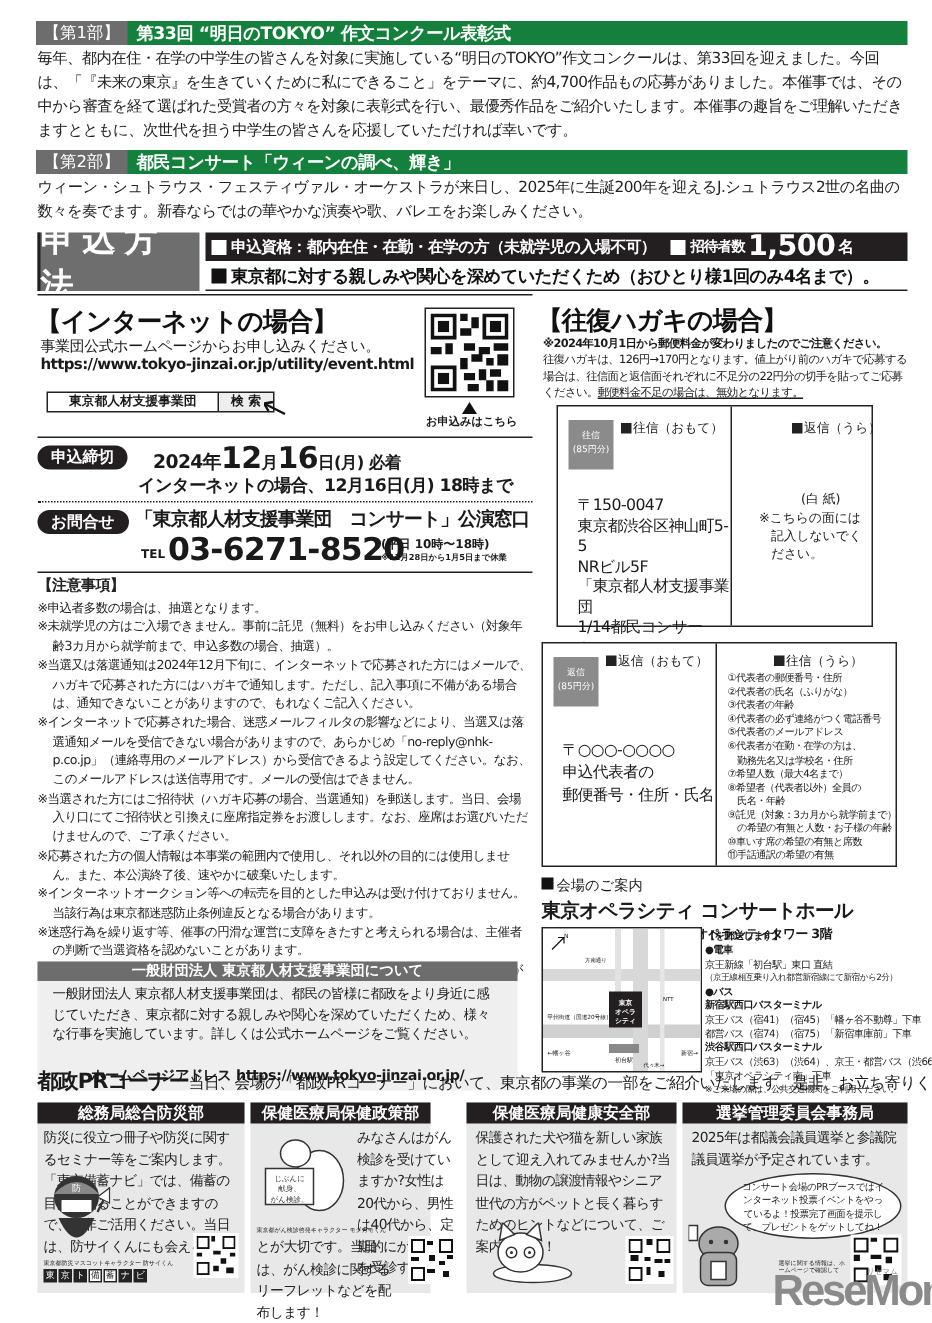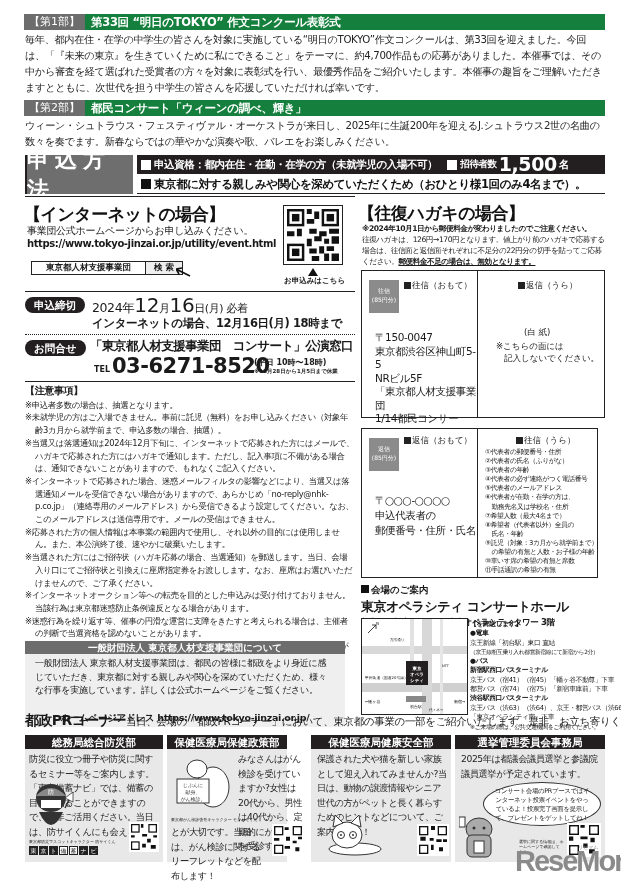--- a/index.html
+++ b/index.html
@@ -34,21 +34,21 @@
 .org .oh{background:#6d6d6d;color:#fff;font-size:9.5px;font-weight:bold;text-align:center;height:13px;line-height:13px}
 .org .ob{padding:3px 10px;font-size:9px;line-height:13.5px;letter-spacing:-0.3px}
 .org .ou{text-align:center;font-weight:bold;font-size:9.5px;margin-top:13px}
 .card{position:absolute;border:1px solid #222;background:#fff}
 .card .half{position:absolute;top:0;bottom:0}
 .stamp{position:absolute;left:7px;top:9px;width:30px;height:33px;background:#8b8b8b;color:#fff;font-size:6px;text-align:center;line-height:9px;padding-top:6px}
 .cardlabel{position:absolute;font-size:8.5px;white-space:nowrap}
 .cardlabel .m{display:inline-block;width:7px;height:7px;background:#222;margin-right:1px;vertical-align:-1px}
 .addr{position:absolute;left:13px;font-size:10.5px;line-height:13.5px;letter-spacing:-0.4px}
 .list{position:absolute;left:7px;top:19px;font-size:6.8px;line-height:9.1px;letter-spacing:-0.4px;white-space:nowrap}
-.venue .vh{font-size:10.5px;font-weight:bold}
+.venue .vh{font-size:10.5px;font-weight:normal}
 .map{position:absolute;left:361px;top:618px;width:107px;height:97px;border:1px solid #222;background:#fff;overflow:hidden}
 .access{position:absolute;left:470px;top:620px;width:150px;font-size:6.8px;line-height:9.3px;letter-spacing:-0.4px;white-space:nowrap}
 .pr-title{position:absolute;left:25px;top:712px;font-size:10.5px;white-space:nowrap;letter-spacing:-0.35px}
 .pr-title b{font-size:14px;font-weight:bold;letter-spacing:-0.6px}
 .prbox{position:absolute;top:735px;height:127px;background:#e8e8e8}
 .prbox .ph{background:#231f20;color:#fff;font-weight:bold;font-size:10.5px;text-align:center;height:14px;line-height:14px}
 .prbox .pt{position:absolute;font-size:9.2px;line-height:14.5px;letter-spacing:-0.4px;color:#222}
 .mascot{position:absolute}
 .watermark{position:absolute;left:515px;top:845px;font-size:29px;font-weight:bold;color:#8a8a8a;letter-spacing:-2px;font-family:"Liberation Sans",sans-serif}
 .watermark-sub{position:absolute;left:578px;top:844px;font-size:5px;color:#888}
@@ -111,63 +111,63 @@
     </svg>
 </div>
 <svg class="abs" style="left:308px;top:268px" width="10" height="8">
     <polygon points="5,0 10,8 0,8" fill="#111"></polygon>
   </svg>
 <div class="abs" style="left:284px;top:276px;font-size:7.5px;font-weight:bold">お申込みはこちら</div>
 
 <div class="hr" style="left:25px;top:291px;width:330px"></div>
 
 <div class="pill" style="left:25px;top:297px">申込締切</div>
-<div class="abs" style="left:92px;top:293px;font-weight:normal;white-space:nowrap;letter-spacing:-0.4px">
+<div class="abs" style="left:102px;top:293px;font-weight:bold;white-space:nowrap;letter-spacing:-0.4px">
   <span style="font-size:12.5px">2024年</span><span style="font-size:20px">12</span><span style="font-size:11px">月</span><span style="font-size:20px">16</span><span style="font-size:11px">日</span><span style="font-size:11px">(月) 必着</span>
 </div>
 <div class="abs" style="left:92px;top:316px;font-size:11.5px;font-weight:bold;white-space:nowrap;letter-spacing:-0.4px">インターネットの場合、12月16日(月) 18時まで</div>
 <div class="hr dot" style="left:25px;top:334px;width:330px"></div>
 
 <div class="pill" style="left:25px;top:340px">お問合せ</div>
 <div class="abs" style="left:90px;top:338px;font-size:12.5px;font-weight:bold;white-space:nowrap;letter-spacing:-0.6px">「東京都人材支援事業団　コンサート」公演窓口</div>
 <div class="abs" style="left:94px;top:365px;font-size:8px;font-weight:bold">TEL</div>
 <div class="abs" style="left:112px;top:354px;font-size:21px;font-weight:bold;letter-spacing:-0.5px">03-6271-8520</div>
 <div class="abs" style="left:254px;top:357px;font-size:8px;font-weight:bold;white-space:nowrap">(平日 10時〜18時)</div>
 <div class="abs" style="left:254px;top:368px;font-size:5.5px;font-weight:bold;white-space:nowrap">※12月28日から1月5日まで休業</div>
 <div class="hr" style="left:25px;top:381px;width:330px"></div>
 
 <div class="notes" style="top:385px">
   <div class="nh">【注意事項】</div>
   <div class="ni">※申込者多数の場合は、抽選となります。</div>
   <div class="ni">※未就学児の方はご入場できません。事前に託児（無料）をお申し込みください（対象年齢3カ月から就学前まで、申込多数の場合、抽選）。</div>
   <div class="ni">※当選又は落選通知は2024年12月下旬に、インターネットで応募された方にはメールで、ハガキで応募された方にはハガキで通知します。ただし、記入事項に不備がある場合は、通知できないことがありますので、もれなくご記入ください。</div>
   <div class="ni">※インターネットで応募された場合、迷惑メールフィルタの影響などにより、当選又は落選通知メールを受信できない場合がありますので、あらかじめ「no-reply@nhk-p.co.jp」（連絡専用のメールアドレス）から受信できるよう設定してください。なお、このメールアドレスは送信専用です。メールの受信はできません。</div>
+  <div class="ni">※当選された方にはご招待状（ハガキ応募の場合、当選通知）を郵送します。当日、会場入り口にてご招待状と引換えに座席指定券をお渡しします。なお、座席はお選びいただけませんので、ご了承ください。</div>
   <div class="ni">※応募された方の個人情報は本事業の範囲内で使用し、それ以外の目的には使用しません。また、本公演終了後、速やかに破棄いたします。</div>
-  <div class="ni">※当選された方にはご招待状（ハガキ応募の場合、当選通知）を郵送します。当日、会場入り口にてご招待状と引換えに座席指定券をお渡しします。なお、座席はお選びいただけませんので、ご了承ください。</div>
   <div class="ni">※インターネットオークション等への転売を目的とした申込みは受け付けておりません。当該行為は東京都迷惑防止条例違反となる場合があります。</div>
   <div class="ni">※迷惑行為を繰り返す等、催事の円滑な運営に支障をきたすと考えられる場合は、主催者の判断で当選資格を認めないことがあります。</div>
   <div class="ni">※本コンサートは、天災等のやむを得ない事情により、内容の変更又は中止となる場合があります。</div>
 </div>
 
 <div class="org">
   <div class="oh">一般財団法人 東京都人材支援事業団について</div>
   <div class="ob">
     <div>一般財団法人 東京都人材支援事業団は、都民の皆様に都政をより身近に感じていただき、東京都に対する親しみや関心を深めていただくため、様々な行事を実施しています。詳しくは公式ホームページをご覧ください。</div>
     <div class="ou">ホームページアドレス https://www.tokyo-jinzai.or.jp/</div>
   </div>
 </div>
 
 <div class="abs" style="left:358px;top:196px;width:4px;height:0"></div>
 <div class="h-sect" style="left:358px;top:202px">【往復ハガキの場合】</div>
 <div class="abs" style="left:362px;top:223px;width:246px;font-size:7.6px;line-height:11px;letter-spacing:-0.45px">
   <div style="font-weight:bold">※2024年10月1日から郵便料金が変わりましたのでご注意ください。</div>
-  <span>往復ハガキは、126円→170円となります。値上がり前のハガキで応募する場合は、往信面と返信面それぞれに不足分の22円分の切手を貼ってご応募ください。</span><span style="text-decoration:underline;font-weight:bold">郵便料金不足の場合は、無効となります。</span>
-</div>
-
-<div class="card" style="left:361px;top:270px;width:244px;height:148px">
+  <span>往復ハガキは、126円→170円となります。値上がり前のハガキで応募する場合は、往信面と返信面それぞれに不足分の22円分の切手を貼ってご応募ください。</span><span style="text-decoration:underline;font-weight:normal">郵便料金不足の場合は、無効となります。</span>
+</div>
+
+<div class="card" style="left:371px;top:270px;width:211px;height:148px">
   <div class="half" style="left:0;width:116px;border-right:1px solid #222">
     <div class="stamp"><span>往信</span><br><span>(85円分)</span></div>
     <div class="cardlabel" style="left:42px;top:9px"><span class="m"></span><span>往信（おもて）</span></div>
     <div class="addr" style="top:60px">
       <div>〒150-0047</div>
       <div>東京都渋谷区神山町5-5</div>
       <div>NRビル5F</div>
       <div>「東京都人材支援事業団</div>
       <div>1/14都民コンサート」</div>
       <div>公演窓口</div>

